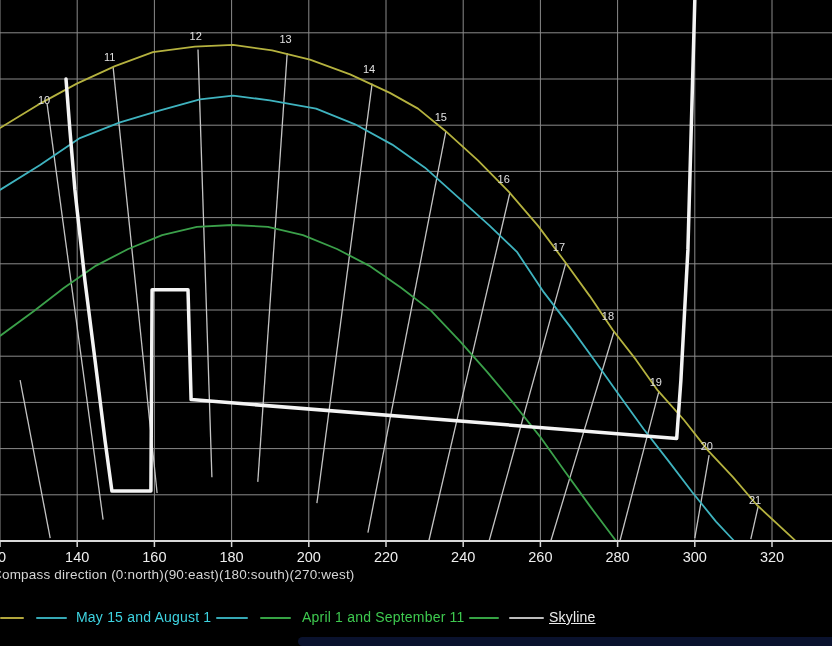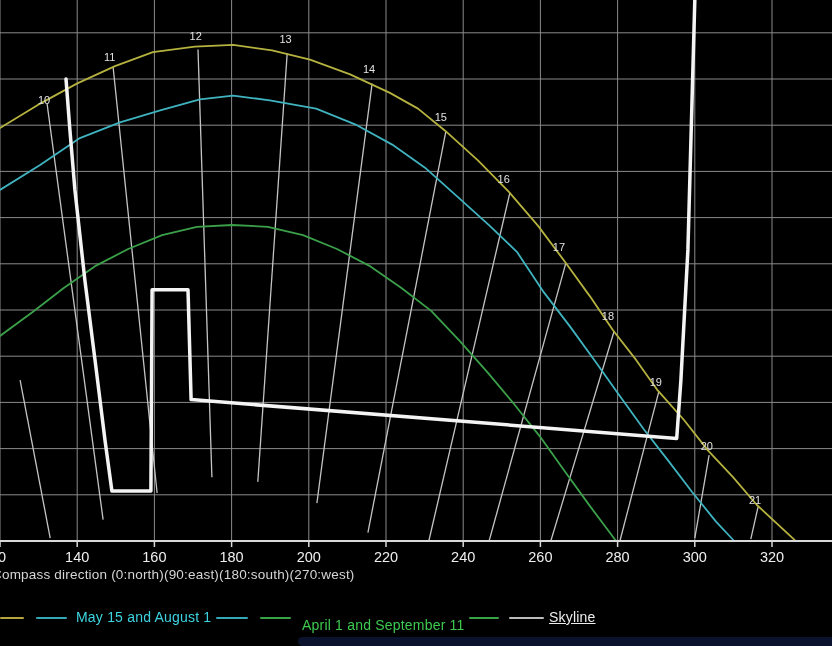--- a/index.html
+++ b/index.html
@@ -105,21 +105,21 @@
       <text x="706.8" y="449.8" fill="#e2e2e2" font-size="11" text-anchor="middle">20</text>
       <text x="755.0" y="504.3" fill="#e2e2e2" font-size="11" text-anchor="middle">21</text>
     </svg>
 
   <div id="legend">
     <span class="lg-dash" id="lg-dash-orphan" style="background: rgb(178, 166, 60);"></span>
     <span class="lg-dash" id="lg-dash-c1" style="background: rgb(54, 168, 180);"></span>
     <span class="lg-label" id="lg-label-may" style="color: rgb(62, 211, 224);">May 15 and August 1</span>
     <span class="lg-dash" id="lg-dash-c2" style="background: rgb(54, 168, 180);"></span>
     <span class="lg-dash" id="lg-dash-g1" style="background: rgb(54, 163, 68);"></span>
-    <span class="lg-label" id="lg-label-april" style="color: rgb(62, 201, 79); margin-top: 8px;">April 1 and September 11</span>
+    <span class="lg-label" id="lg-label-april" style="color: rgb(62, 201, 79);">April 1 and September 11</span>
     <span class="lg-dash" id="lg-dash-g2" style="background: rgb(54, 163, 68);"></span>
     <span class="lg-dash" id="lg-dash-s1" style="background: rgb(188, 188, 188);"></span>
     <span class="lg-label" id="lg-label-skyline" style="color: rgb(236, 236, 236); text-decoration: underline;">Skyline</span>
   </div>
 
   <div id="bottom-bar" style="background: rgb(11, 19, 48);"></div>
 
 </div>
 
 </body></html>

